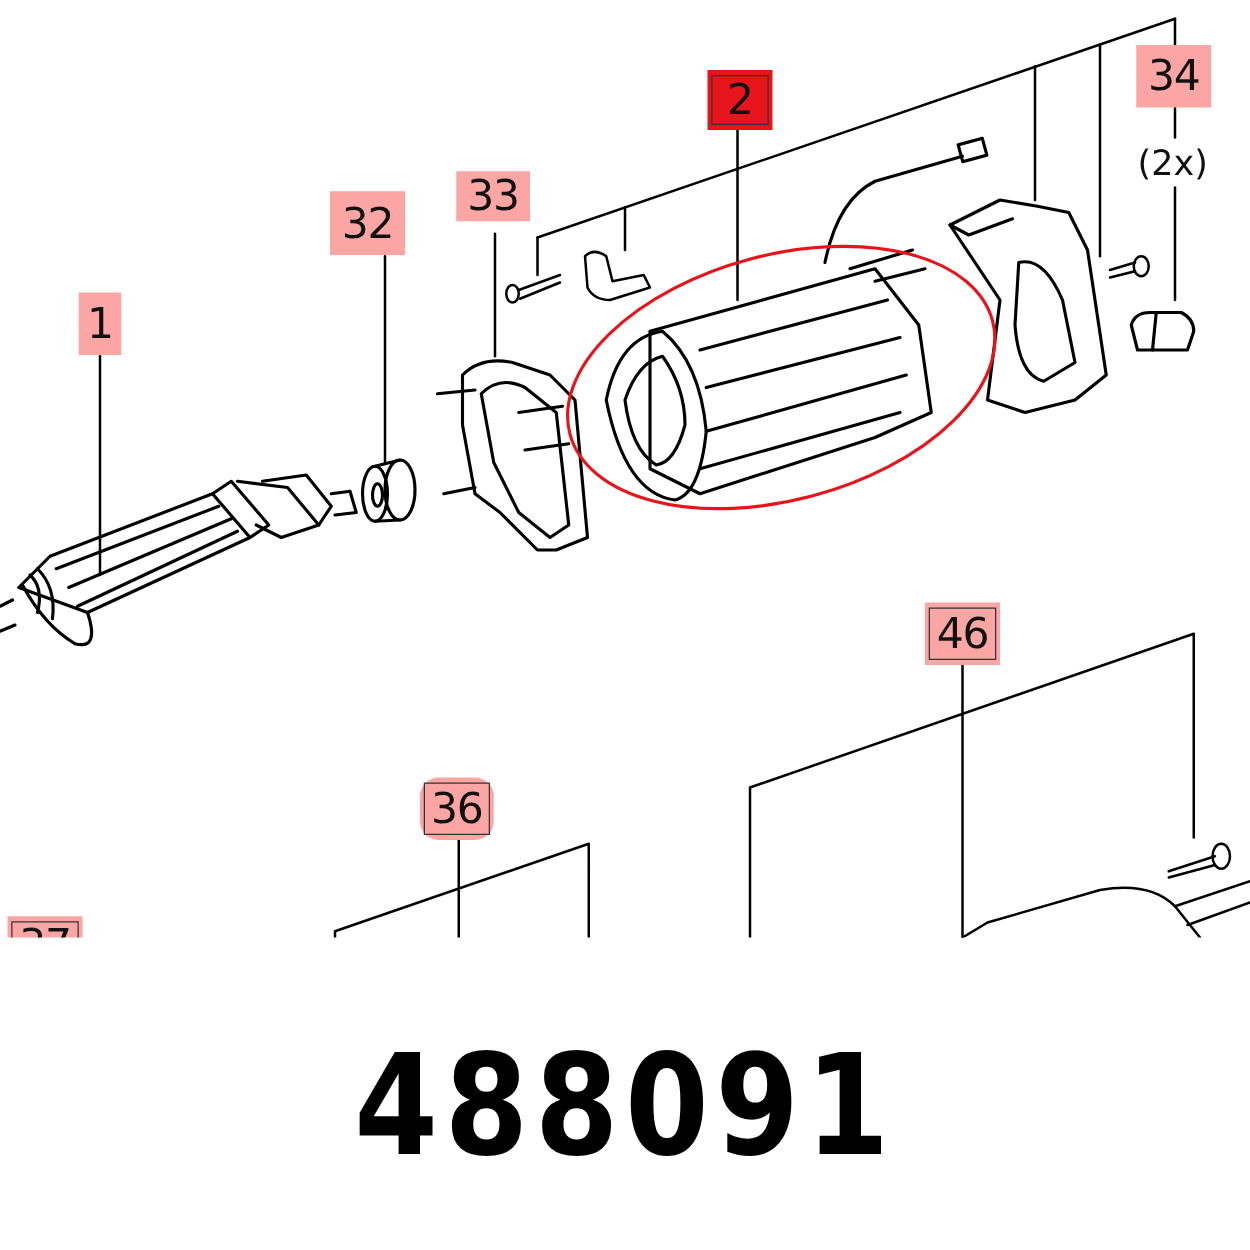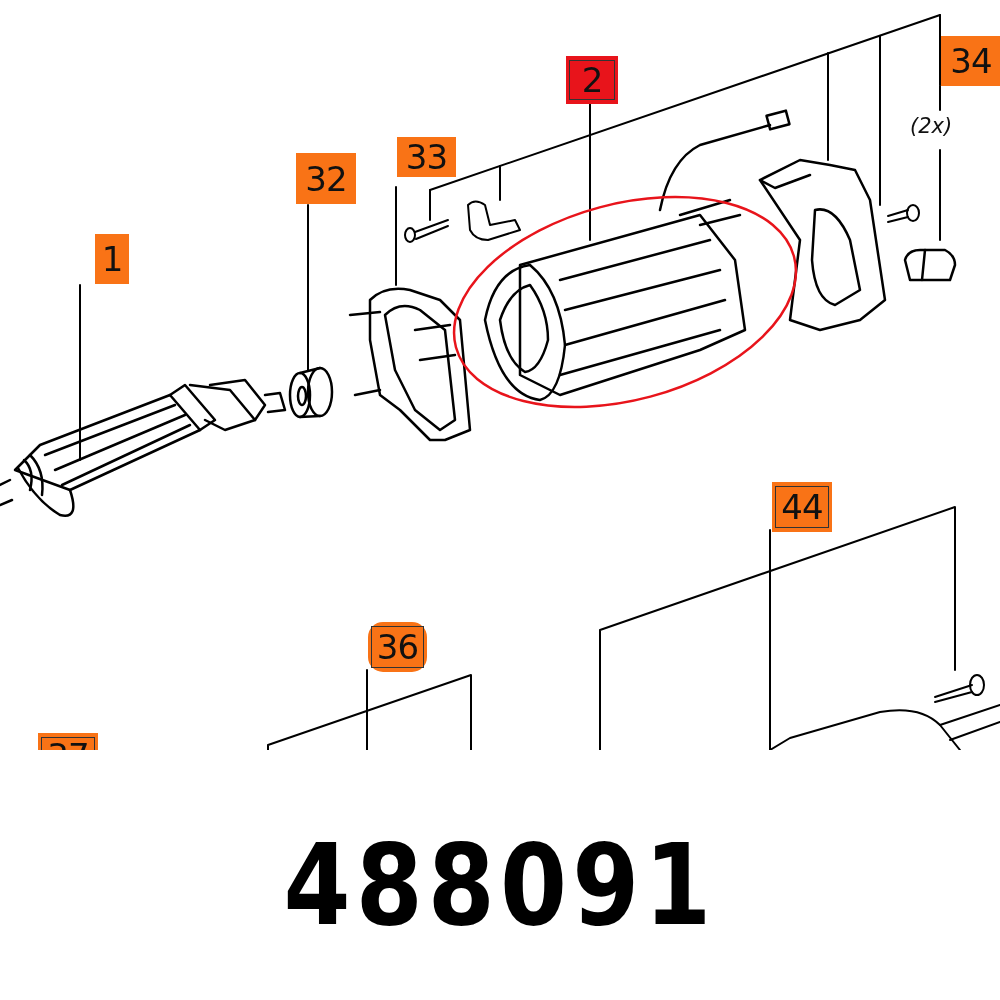--- a/index.html
+++ b/index.html
@@ -1,23 +1,23 @@
 <!DOCTYPE html>
 <html><head>
 <meta charset="utf-8">
 <style>
   html,body{margin:0;padding:0;background:#fff;}
   body{width:1000px;height:1000px;position:relative;overflow:hidden;font-family:"DejaVu Sans",sans-serif;}
   #diagram{position:absolute;left:0;top:0;width:1000px;height:750px;overflow:hidden;}
   svg{position:absolute;left:0;top:0;}
   .label{position:absolute;display:flex;align-items:center;justify-content:center;font-family:"DejaVu Sans",sans-serif;font-size:34px;color:#111;line-height:1;letter-spacing:-1px;}
-  .label.green{background:#f97316;margin-left:32px;}
+  .label.green{background:#fca5a5;}
   .label.red{background:#e8141b;}
   .label.boxed::after{content:"";position:absolute;left:3px;top:4px;right:3px;bottom:4px;border:1px solid #333;}
-  .qty{position:absolute;font-size:21px;color:#111;font-family:"DejaVu Sans",sans-serif;background:#fff;padding:0 2px;font-style:italic;}
+  .qty{position:absolute;font-size:28px;color:#111;font-family:"DejaVu Sans",sans-serif;background:#fff;padding:0 2px;}
   #part-number{position:absolute;left:0;top:820px;width:1000px;text-align:center;font-family:"DejaVu Sans",sans-serif;font-weight:bold;font-size:112px;letter-spacing:6px;color:#000;transform:scaleX(0.86);}
 </style>
 </head>
 <body>
 
 <div id="diagram">
   <svg width="1000" height="750" viewBox="0 0 1000 750">
     <g fill="none" stroke="#000" stroke-width="2" stroke-linejoin="round" stroke-linecap="round">
 
       <line x1="80" y1="285" x2="80" y2="460"></line>
@@ -123,21 +123,21 @@
       <span>32</span>
     </div>
   <div class="label green" style="left:365px;top:137px;width:59px;height:40px;">
       <span>33</span>
     </div>
   <div class="label green" style="left:909px;top:36px;width:60px;height:50px;">
       <span>34</span>
     </div>
   <div class="qty" style="left:908px;top:114px;">(2x)</div>
   <div class="label green boxed" style="left:740px;top:482px;width:60px;height:50px;">
-      <span>44</span>
+      <span>46</span>
     </div>
   <div class="label green boxed" style="left:336px;top:622px;width:59px;height:50px;border-radius:15px;">
       <span>36</span>
     </div>
   <div class="label green boxed" style="left:6px;top:733px;width:60px;height:50px;overflow:hidden;align-items:flex-start;padding-top:6px;box-sizing:border-box;">
       <span>37</span>
     </div>
 </div>
 
 <div id="part-number">488091</div>

